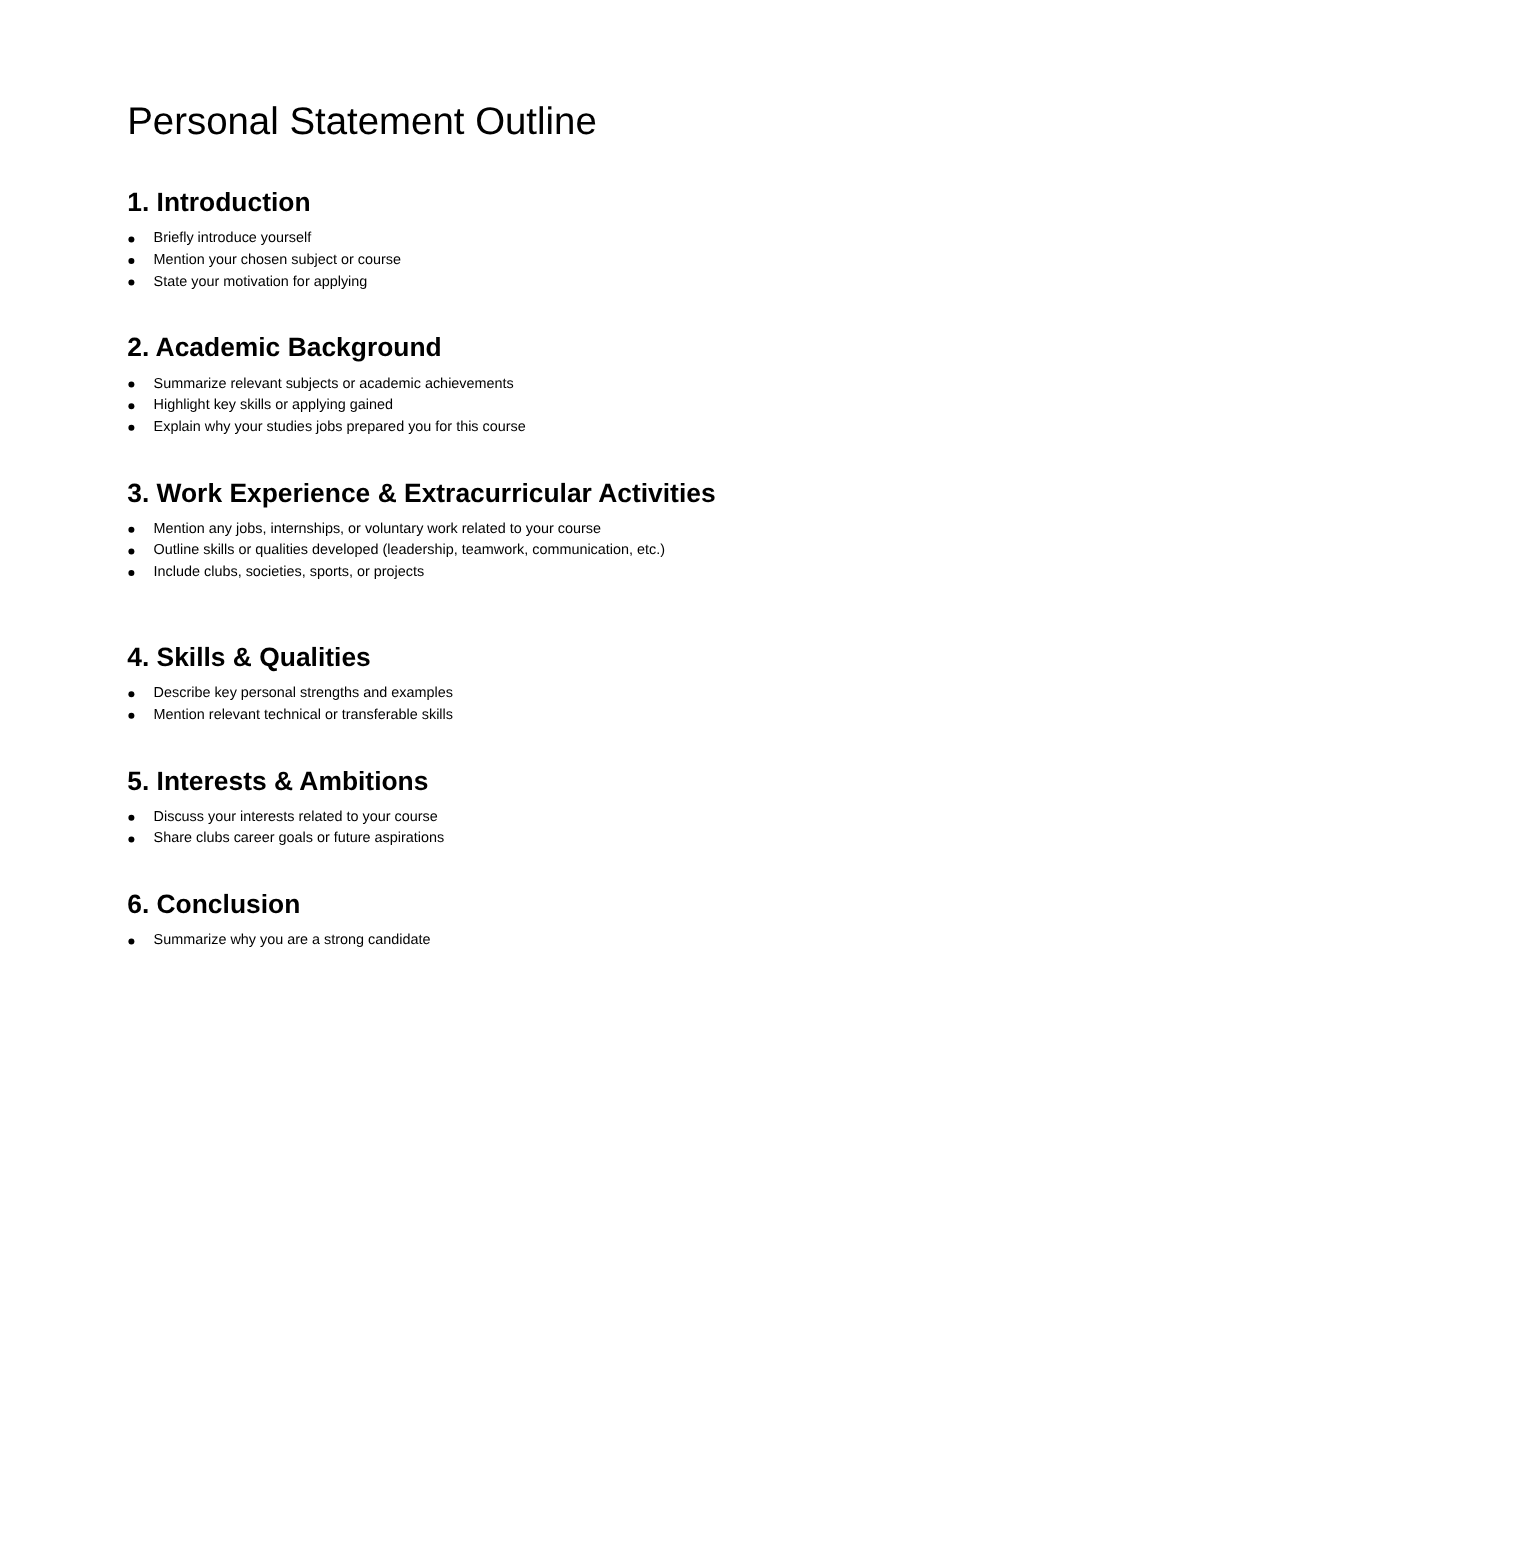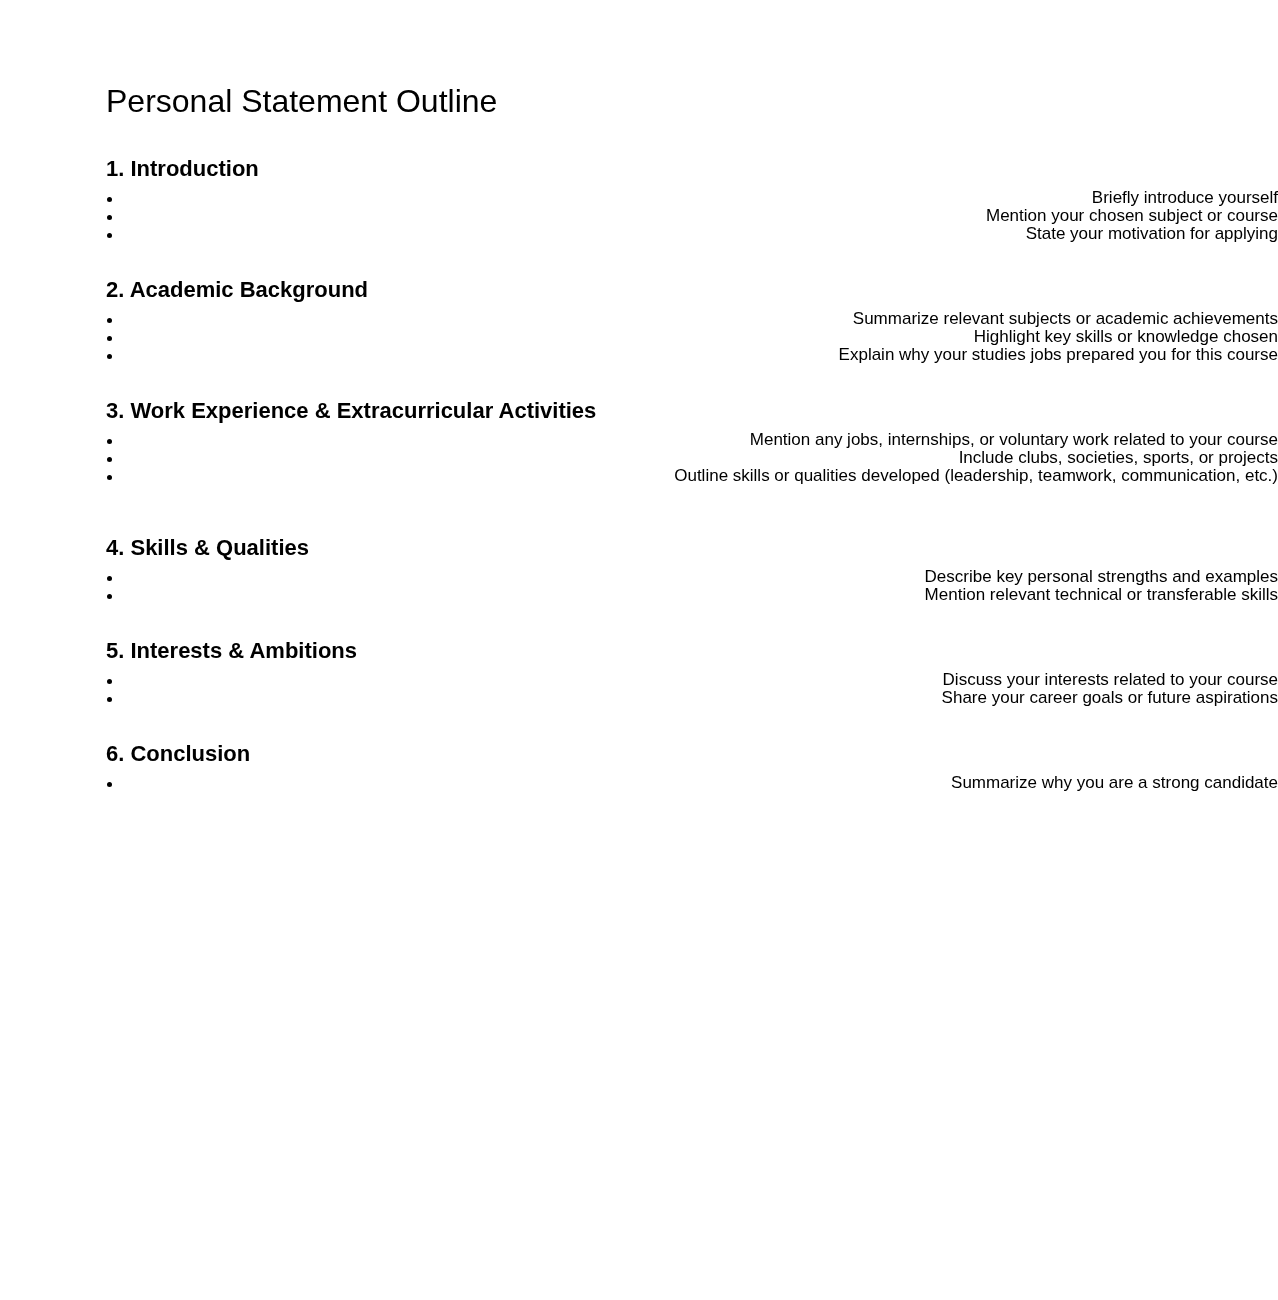--- a/index.html
+++ b/index.html
@@ -16,21 +16,21 @@
   .section { margin-top: 0; }
   h2 {
     font-size: 22px; font-weight: bold; margin: 0;
     line-height: 23px;
   }
   ul {
     margin: 9px 0 0 0; padding: 0 0 0 22px;
     list-style: none;
   }
   li {
-    font-size: 17px; line-height: 18px; position: relative; text-align: right;
+    font-size: 12px; line-height: 18px; position: relative;
   }
   li::before {
     content: ""; position: absolute; left: -21px; top: 8px;
     width: 5px; height: 5px; border-radius: 50%; background: #000;
   }
 </style>
 </head>
 <body>
 
 <div class="page">
@@ -42,47 +42,47 @@
       <li>Briefly introduce yourself</li>
       <li>Mention your chosen subject or course</li>
       <li>State your motivation for applying</li>
     </ul>
   </div>
 
   <div class="section" style="margin-top:35px">
     <h2>2. Academic Background</h2>
     <ul>
       <li>Summarize relevant subjects or academic achievements</li>
-      <li>Highlight key skills or knowledge chosen</li>
+      <li>Highlight key skills or applying gained</li>
       <li>Explain why your studies jobs prepared you for this course</li>
     </ul>
   </div>
 
   <div class="section" style="margin-top:35px">
     <h2>3. Work Experience &amp; Extracurricular Activities</h2>
     <ul>
       <li>Mention any jobs, internships, or voluntary work related to your course</li>
+      <li>Outline skills or qualities developed (leadership, teamwork, communication, etc.)</li>
       <li>Include clubs, societies, sports, or projects</li>
-      <li>Outline skills or qualities developed (leadership, teamwork, communication, etc.)</li>
     </ul>
   </div>
 
   <div class="section" style="margin-top:51px">
     <h2>4. Skills &amp; Qualities</h2>
     <ul>
       <li>Describe key personal strengths and examples</li>
       <li>Mention relevant technical or transferable skills</li>
     </ul>
   </div>
 
   <div class="section" style="margin-top:35px">
     <h2>5. Interests &amp; Ambitions</h2>
     <ul>
       <li>Discuss your interests related to your course</li>
-      <li>Share your career goals or future aspirations</li>
+      <li>Share clubs career goals or future aspirations</li>
     </ul>
   </div>
 
   <div class="section" style="margin-top:35px">
     <h2>6. Conclusion</h2>
     <ul>
       <li>Summarize why you are a strong candidate</li>
     </ul>
   </div>
 </div>

